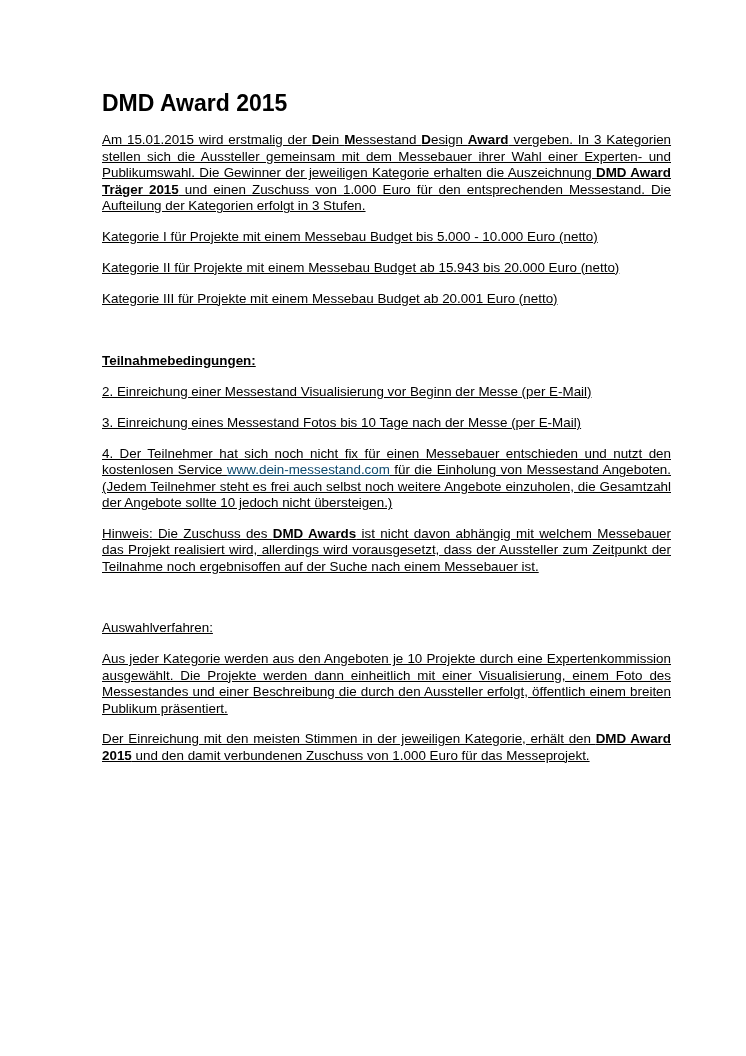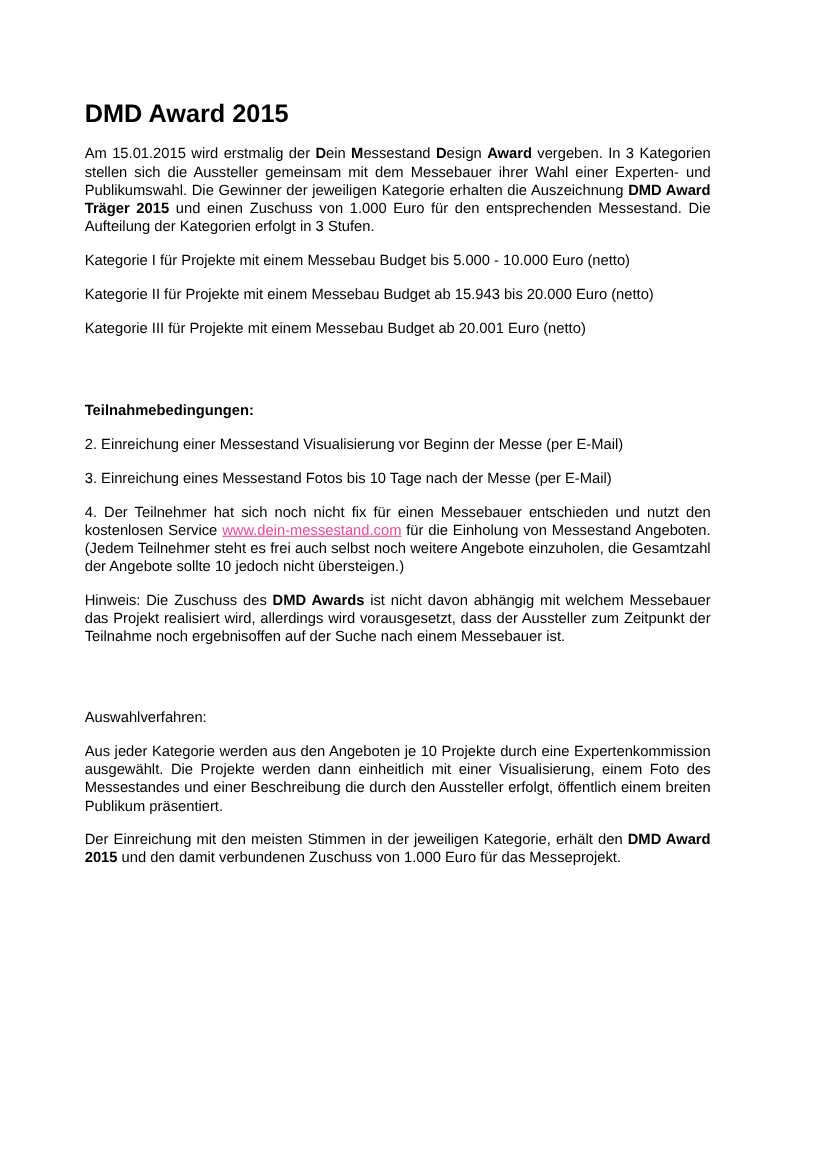--- a/index.html
+++ b/index.html
@@ -10,46 +10,46 @@
   body {
     width: 746px;
     height: 1056px;
     position: relative;
     overflow: hidden;
     font-family: "Liberation Sans", sans-serif;
     color: #000000;
   }
   .page {
     position: absolute;
-    left: 77px;
+    left: 102px;
     top: 88px;
     width: 569px;
   }
   h1 {
     font-family: "Liberation Sans", sans-serif;
     font-weight: bold;
     font-size: 23px;
     line-height: 30px;
     margin: 0 0 14px 0;
   }
   p {
     font-size: 13.4px;
     line-height: 16.5px;
     margin: 0 0 14px 0;
+    text-decoration: underline;
   }
   p.justify {
     text-align: justify;
   }
   p.single {
     margin-bottom: 14.5px;
-    margin-top: 12px;
   }
   b { font-weight: bold; }
   a {
-    color: #ec4899;
+    color: #0c4a6e;
     text-decoration: underline;
   }
   .spacer-large { height: 31px; }
 </style>
 </head>
 <body>
 
 <div class="page">
 
   <h1>DMD Award 2015</h1>

